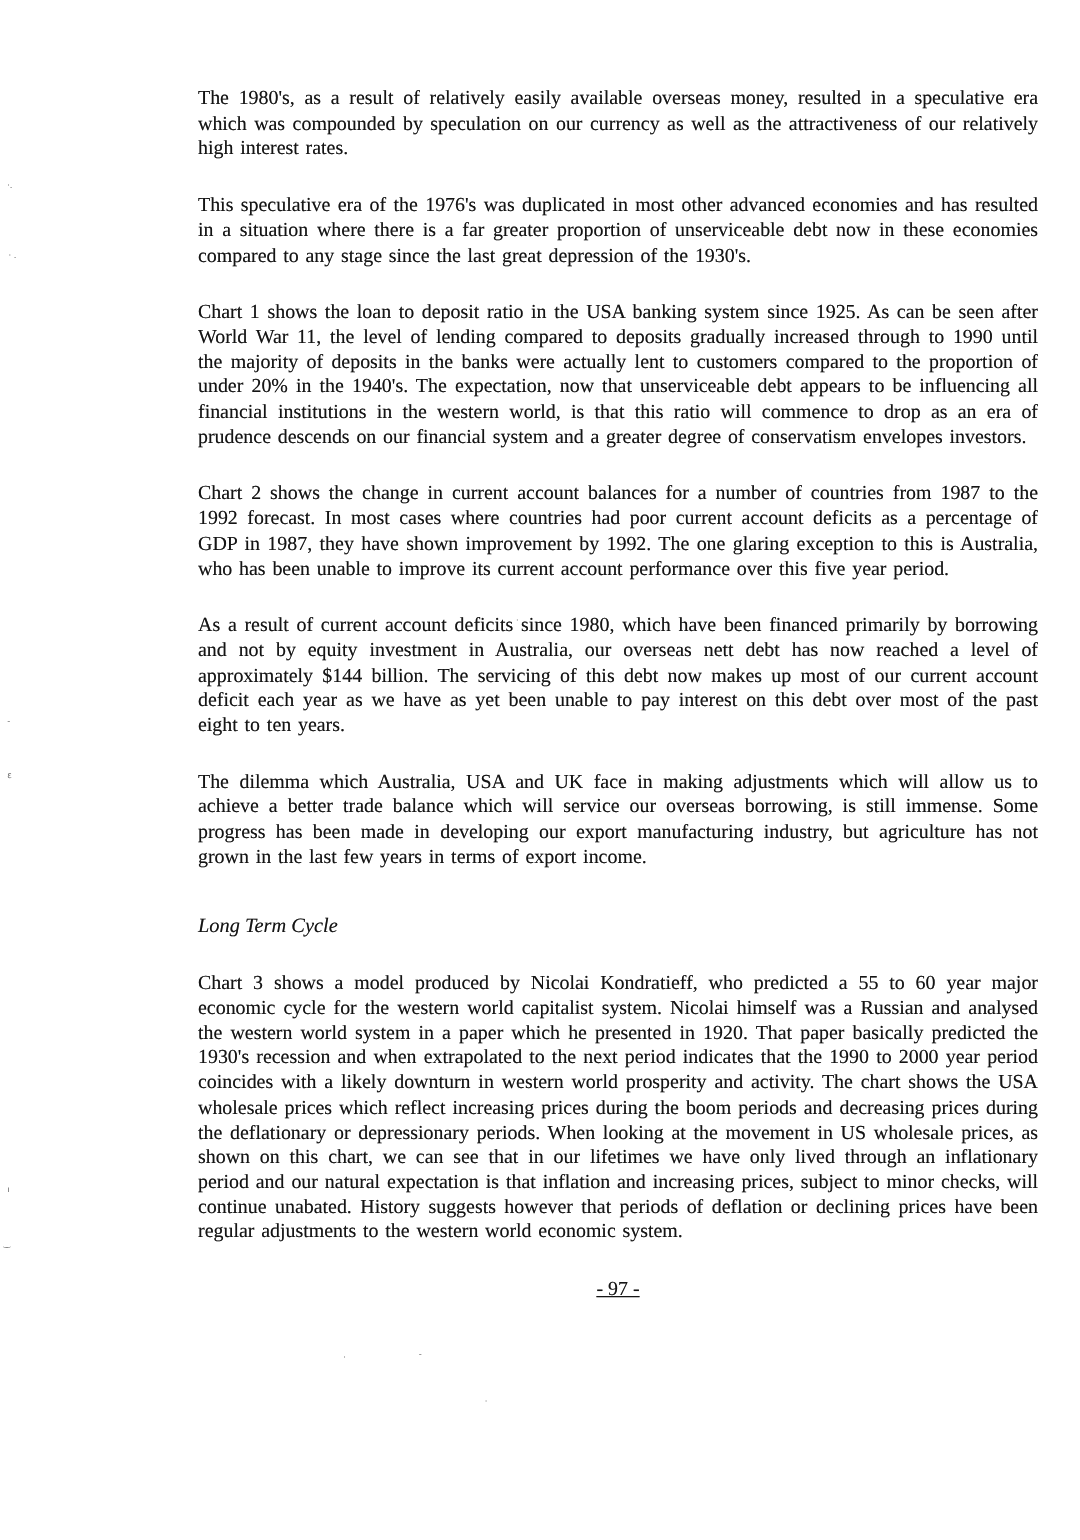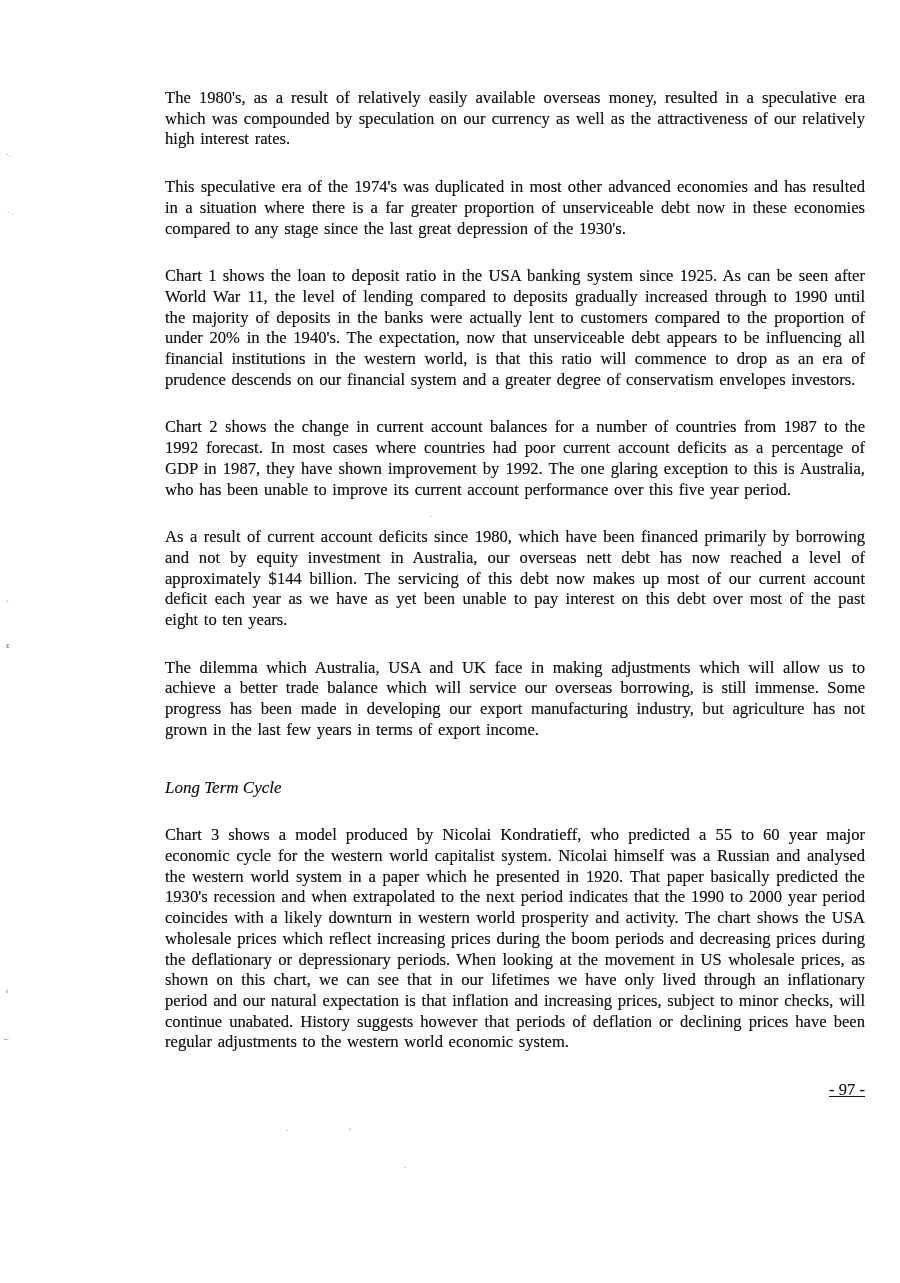--- a/index.html
+++ b/index.html
@@ -12,21 +12,21 @@
     width: 900px;
     height: 1283px;
     background: #ffffff;
     overflow: hidden;
     font-family: "Liberation Serif", serif;
     color: #151515;
   }
   .text-block {
     position: absolute;
     left: 165px;
-    top: 88px;
+    top: 72px;
     width: 700px;
   }
   .para {
     font-size: 16.6px;
     line-height: 20.7px;
     text-align: justify;
     margin: 0 0 27px 0;
     word-spacing: 0.09em;
     text-shadow: 0 0 0.5px rgba(20,20,20,0.55);
   }
@@ -34,42 +34,42 @@
     font-style: italic;
     font-weight: normal;
     font-size: 17px;
     line-height: 20.7px;
     margin: 37px 0 27px 0;
     text-shadow: 0 0 0.5px rgba(20,20,20,0.5);
   }
   .page-number {
     font-size: 16.6px;
     line-height: 20.7px;
-    text-align: right;
+    text-align: center;
     margin-top: 22px;
     text-shadow: 0 0 0.5px rgba(20,20,20,0.5);
     text-decoration: underline;
   }
   .speck {
     position: absolute;
     font-family: "DejaVu Sans", sans-serif;
     font-size: 7px;
     line-height: 7px;
     color: #4a4a4a;
     opacity: 0.85;
     user-select: none;
   }
 </style>
 </head>
 <body>
 
 <div class="page">
   <div class="text-block">
     <p class="para">The 1980's, as a result of relatively easily available overseas money, resulted in a speculative era which was compounded by speculation on our currency as well as the attractiveness of our relatively high interest rates.</p>
-    <p class="para">This speculative era of the 1974's was duplicated in most other advanced economies and has resulted in a situation where there is a far greater proportion of unserviceable debt now in these economies compared to any stage since the last great depression of the 1930's.</p>
+    <p class="para">This speculative era of the 1976's was duplicated in most other advanced economies and has resulted in a situation where there is a far greater proportion of unserviceable debt now in these economies compared to any stage since the last great depression of the 1930's.</p>
     <p class="para">Chart 1 shows the loan to deposit ratio in the USA banking system since 1925. As can be seen after World War 11, the level of lending compared to deposits gradually increased through to 1990 until the majority of deposits in the banks were actually lent to customers compared to the proportion of under 20% in the 1940's. The expectation, now that unserviceable debt appears to be influencing all financial institutions in the western world, is that this ratio will commence to drop as an era of prudence descends on our financial system and a greater degree of conservatism envelopes investors.</p>
     <p class="para">Chart 2 shows the change in current account balances for a number of countries from 1987 to the 1992 forecast. In most cases where countries had poor current account deficits as a percentage of GDP in 1987, they have shown improvement by 1992. The one glaring exception to this is Australia, who has been unable to improve its current account performance over this five year period.</p>
     <p class="para">As a result of current account deficits since 1980, which have been financed primarily by borrowing and not by equity investment in Australia, our overseas nett debt has now reached a level of approximately $144 billion. The servicing of this debt now makes up most of our current account deficit each year as we have as yet been unable to pay interest on this debt over most of the past eight to ten years.</p>
     <p class="para">The dilemma which Australia, USA and UK face in making adjustments which will allow us to achieve a better trade balance which will service our overseas borrowing, is still immense. Some progress has been made in developing our export manufacturing industry, but agriculture has not grown in the last few years in terms of export income.</p>
     <h3 class="section-heading">Long Term Cycle</h3>
     <p class="para">Chart 3 shows a model produced by Nicolai Kondratieff, who predicted a 55 to 60 year major economic cycle for the western world capitalist system. Nicolai himself was a Russian and analysed the western world system in a paper which he presented in 1920. That paper basically predicted the 1930's recession and when extrapolated to the next period indicates that the 1990 to 2000 year period coincides with a likely downturn in western world prosperity and activity. The chart shows the USA wholesale prices which reflect increasing prices during the boom periods and decreasing prices during the deflationary or depressionary periods. When looking at the movement in US wholesale prices, as shown on this chart, we can see that in our lifetimes we have only lived through an inflationary period and our natural expectation is that inflation and increasing prices, subject to minor checks, will continue unabated. History suggests however that periods of deflation or declining prices have been regular adjustments to the western world economic system.</p>
     <div class="page-number">- 97 -</div>
   </div>
 
   <span class="speck" style="left:6px; top:152px;">·.</span>

